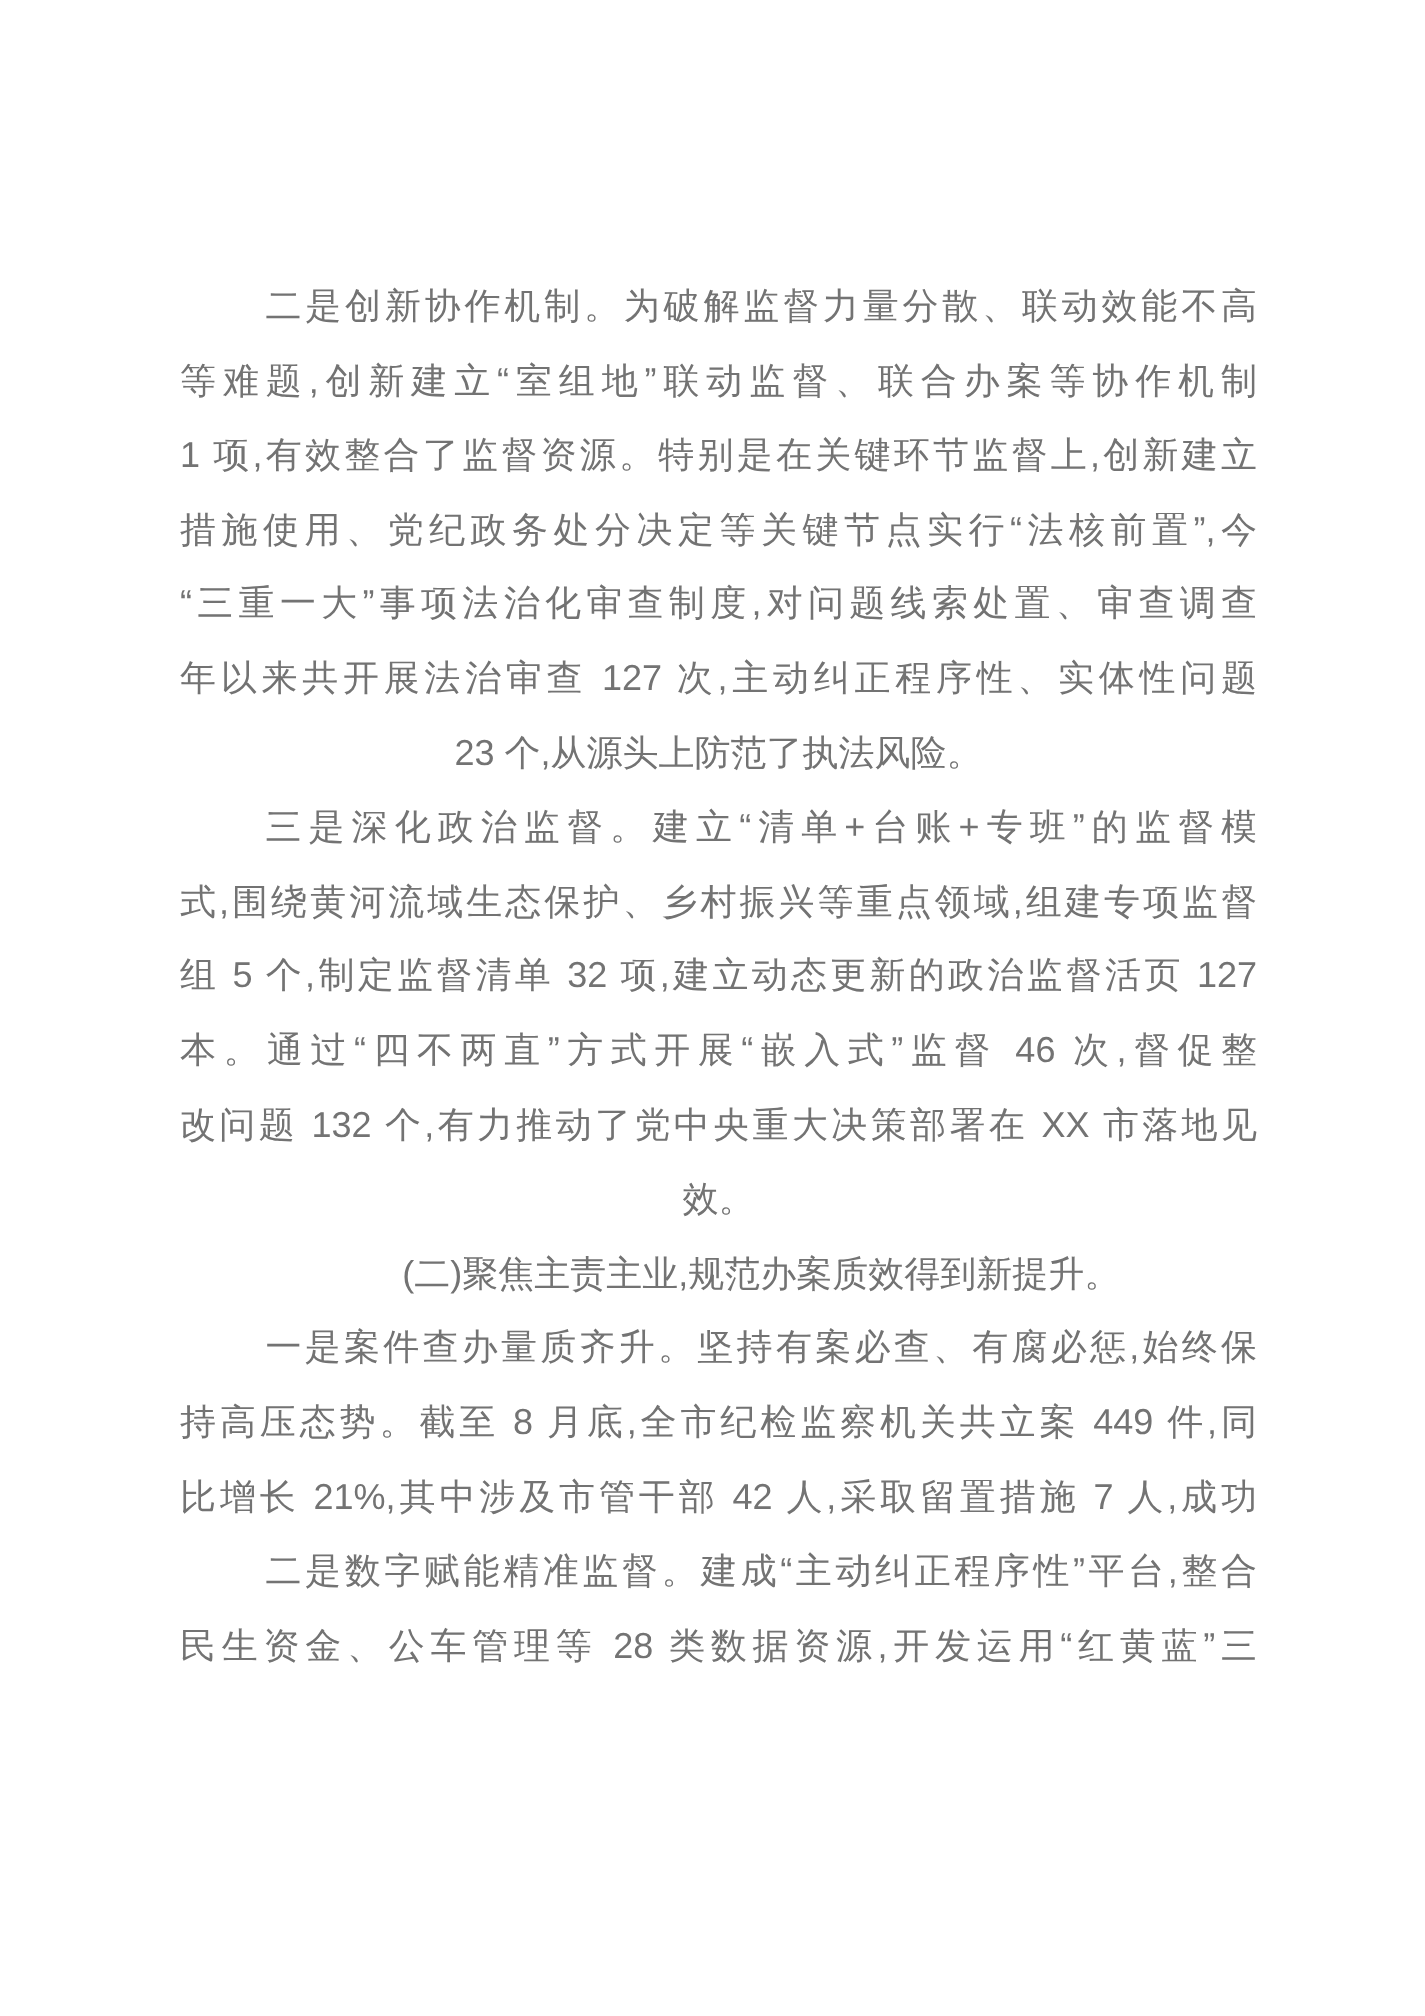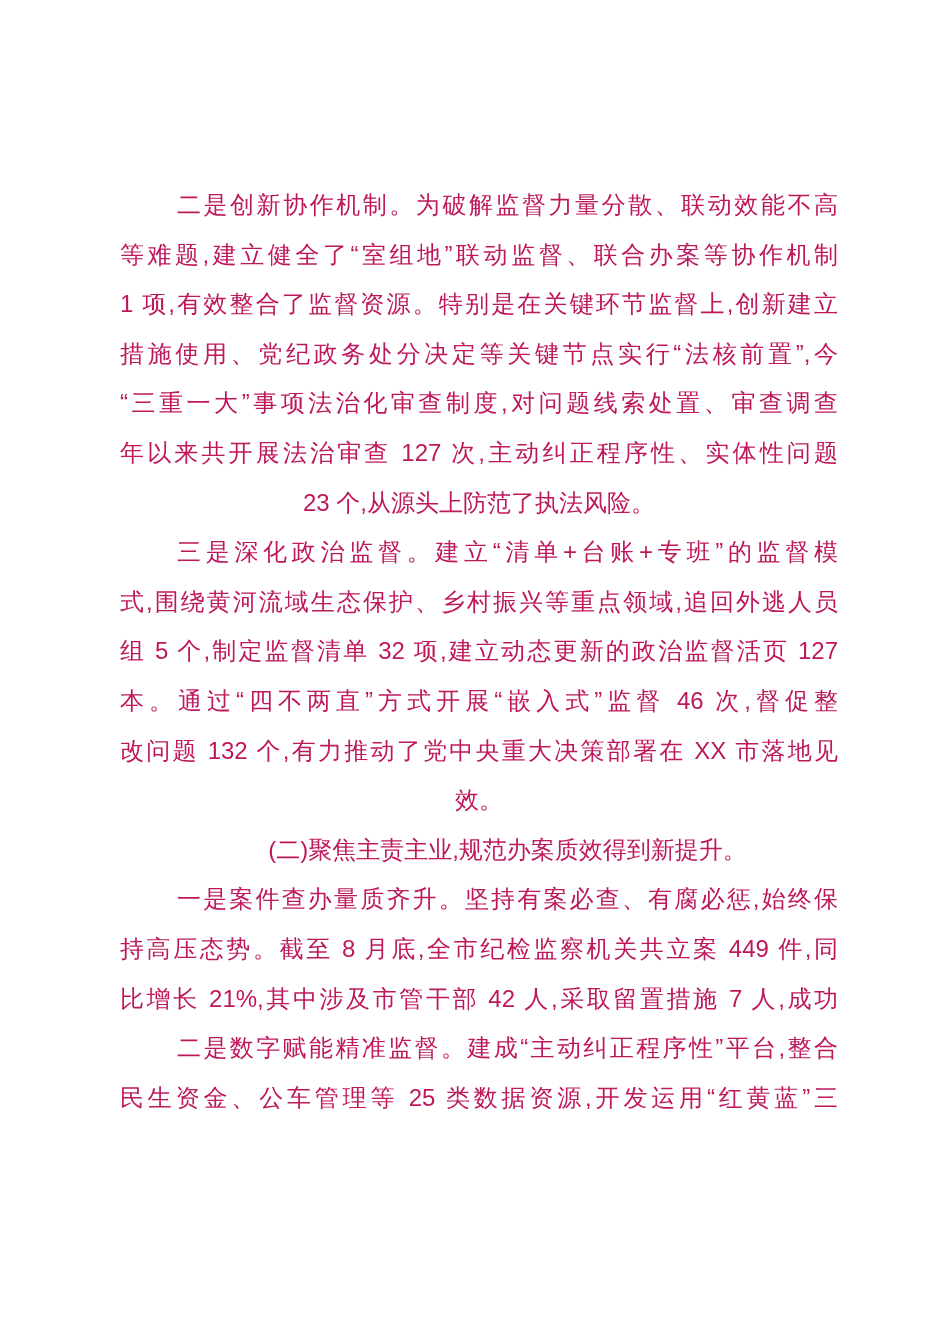--- a/index.html
+++ b/index.html
@@ -36,34 +36,34 @@
     text-align-last: justify;
   }
   .line.indent {
     text-indent: 57px;
   }
 </style>
 </head>
 <body>
 
 <div class="page" style="background: rgb(255, 255, 255);">
-  <div class="doc-body" id="doc-body" style="color: #be185d;">
+  <div class="doc-body" id="doc-body" style="color: #737373;">
       <div class="line indent justify">二是创新协作机制。为破解监督力量分散、联动效能不高</div>
-      <div class="line justify">等难题,建立健全了“室组地”联动监督、联合办案等协作机制</div>
+      <div class="line justify">等难题,创新建立“室组地”联动监督、联合办案等协作机制</div>
       <div class="line justify">1 项,有效整合了监督资源。特别是在关键环节监督上,创新建立</div>
       <div class="line justify">措施使用、党纪政务处分决定等关键节点实行“法核前置”,今</div>
       <div class="line justify">“三重一大”事项法治化审查制度,对问题线索处置、审查调查</div>
       <div class="line justify">年以来共开展法治审查 127 次,主动纠正程序性、实体性问题</div>
       <div class="line">23 个,从源头上防范了执法风险。</div>
       <div class="line indent justify">三是深化政治监督。建立“清单+台账+专班”的监督模</div>
-      <div class="line justify">式,围绕黄河流域生态保护、乡村振兴等重点领域,追回外逃人员</div>
+      <div class="line justify">式,围绕黄河流域生态保护、乡村振兴等重点领域,组建专项监督</div>
       <div class="line justify">组 5 个,制定监督清单 32 项,建立动态更新的政治监督活页 127</div>
       <div class="line justify">本。通过“四不两直”方式开展“嵌入式”监督 46 次,督促整</div>
       <div class="line justify">改问题 132 个,有力推动了党中央重大决策部署在 XX 市落地见</div>
       <div class="line">效。</div>
       <div class="line indent">(二)聚焦主责主业,规范办案质效得到新提升。</div>
       <div class="line indent justify">一是案件查办量质齐升。坚持有案必查、有腐必惩,始终保</div>
       <div class="line justify">持高压态势。截至 8 月底,全市纪检监察机关共立案 449 件,同</div>
       <div class="line justify">比增长 21%,其中涉及市管干部 42 人,采取留置措施 7 人,成功</div>
       <div class="line indent justify">二是数字赋能精准监督。建成“主动纠正程序性”平台,整合</div>
-      <div class="line justify">民生资金、公车管理等 25 类数据资源,开发运用“红黄蓝”三</div>
+      <div class="line justify">民生资金、公车管理等 28 类数据资源,开发运用“红黄蓝”三</div>
     </div>
 </div>
 
 </body></html>

